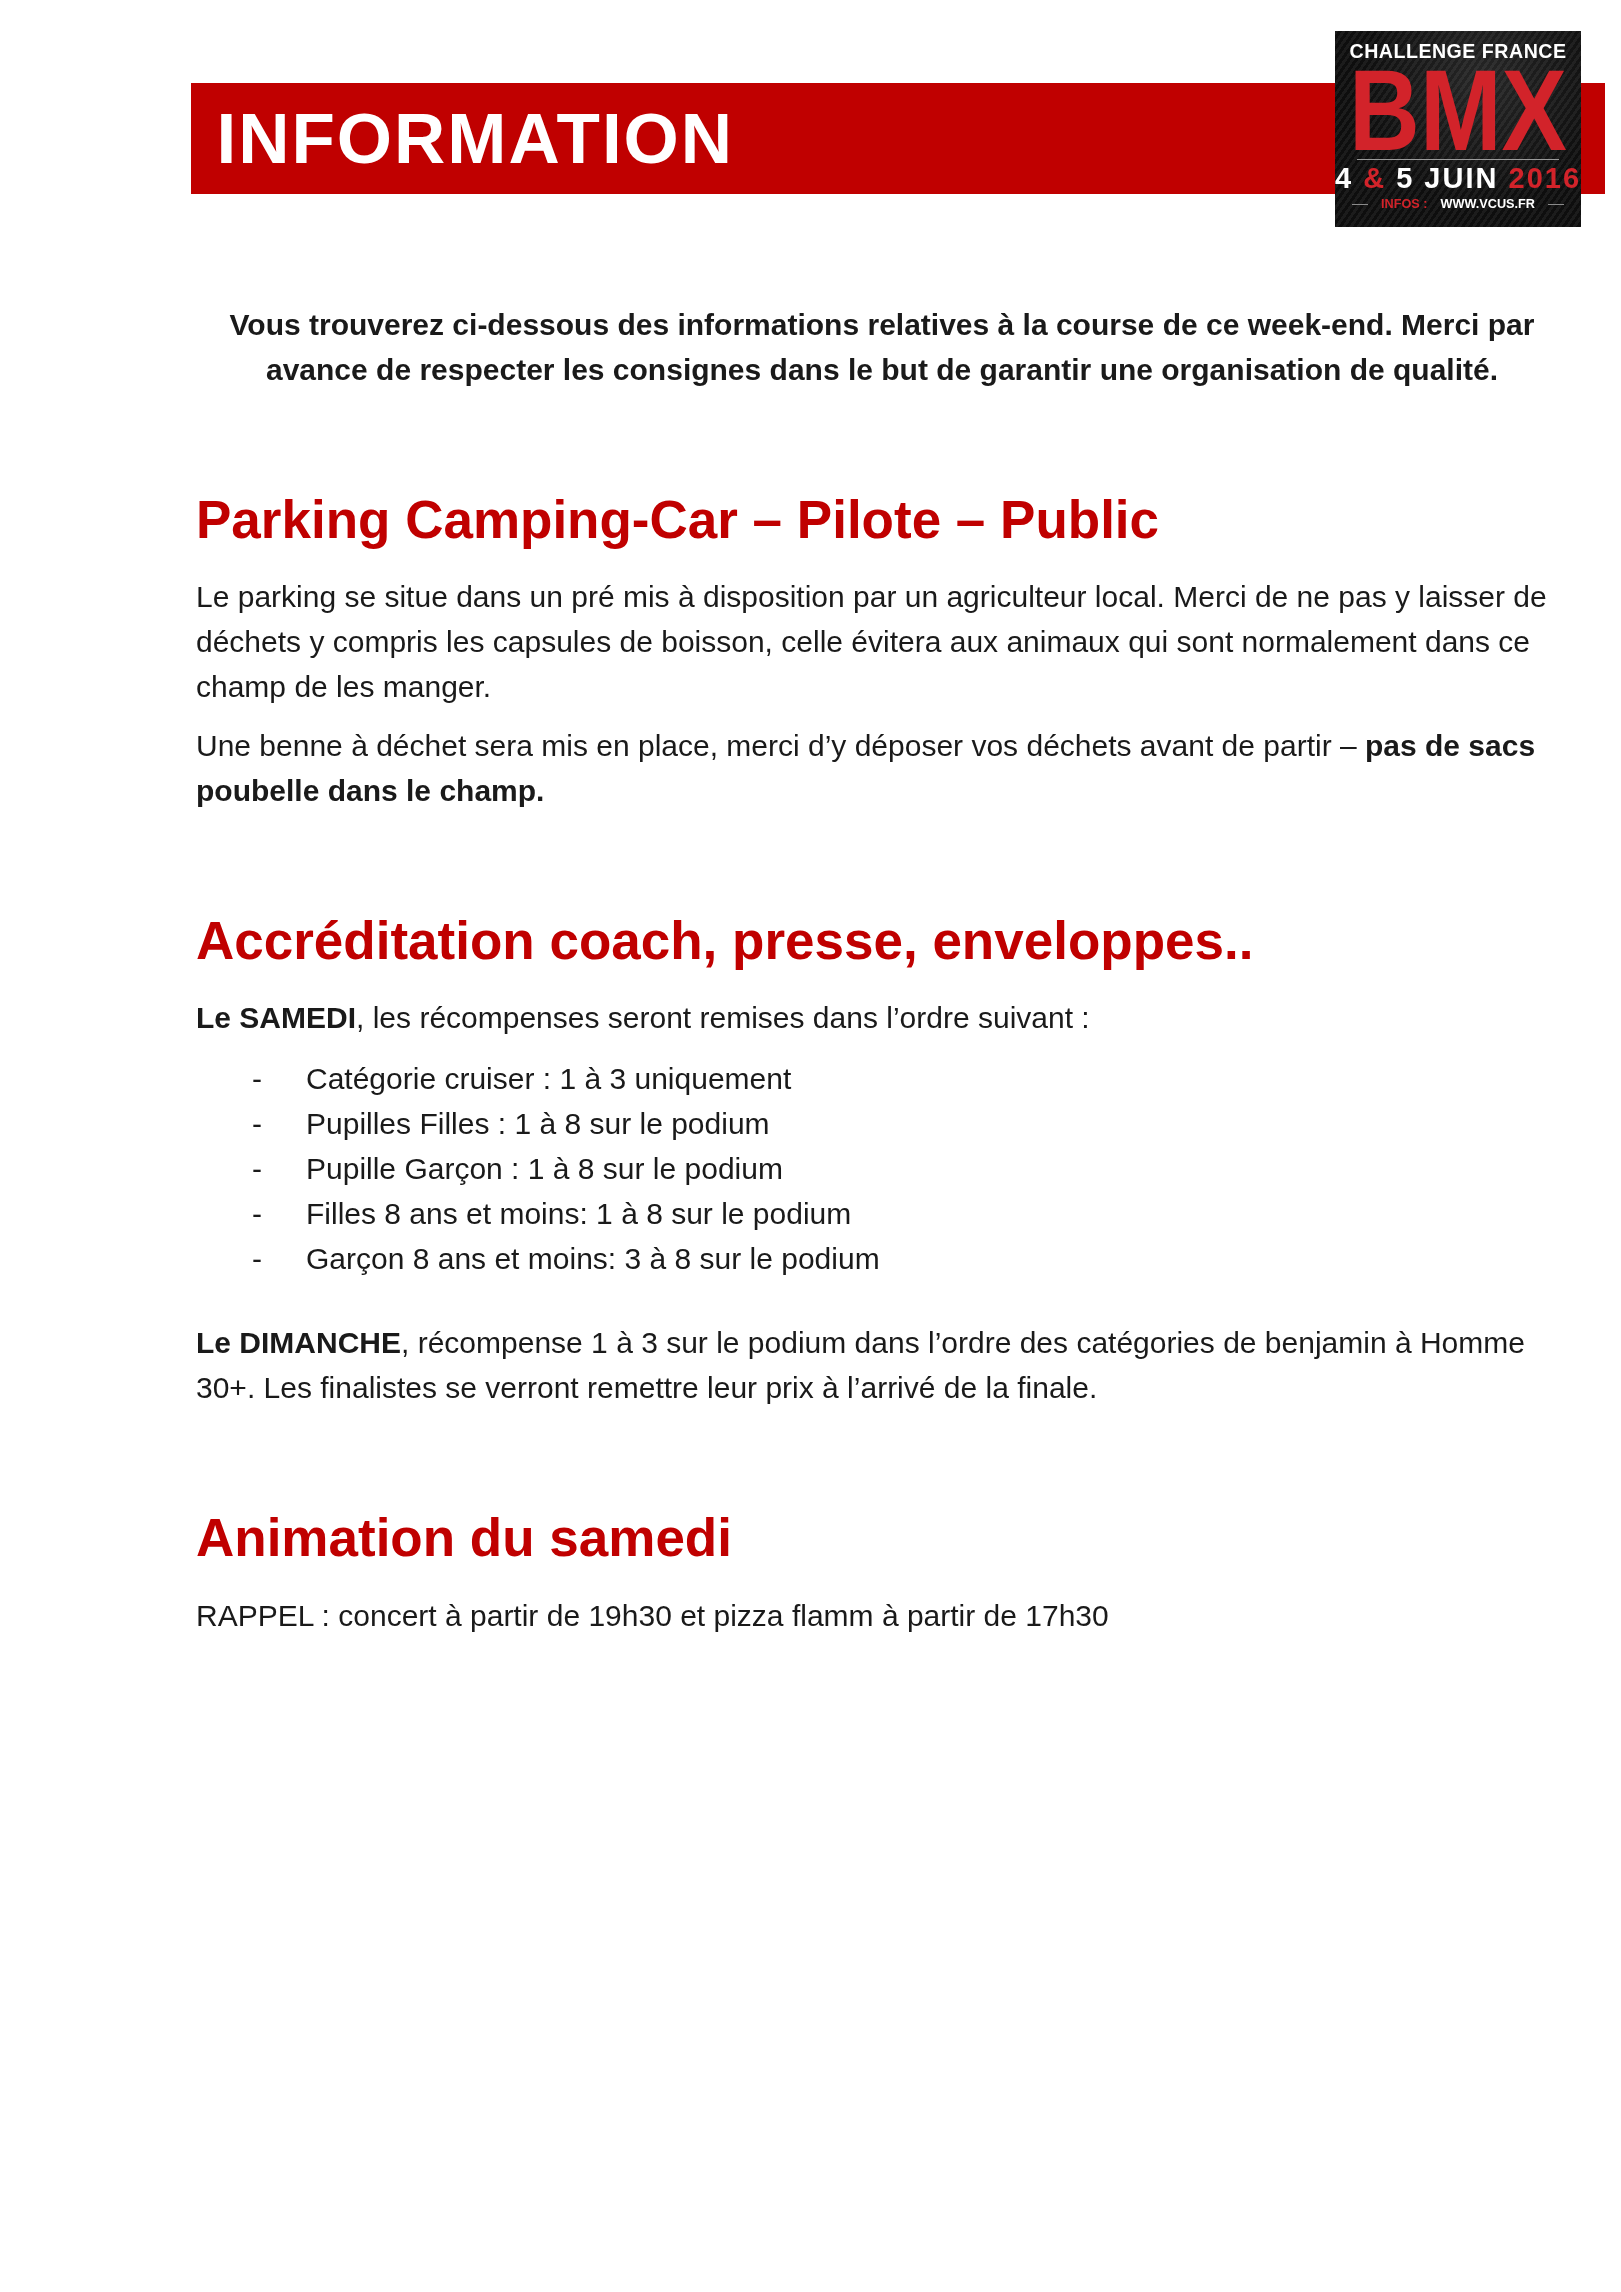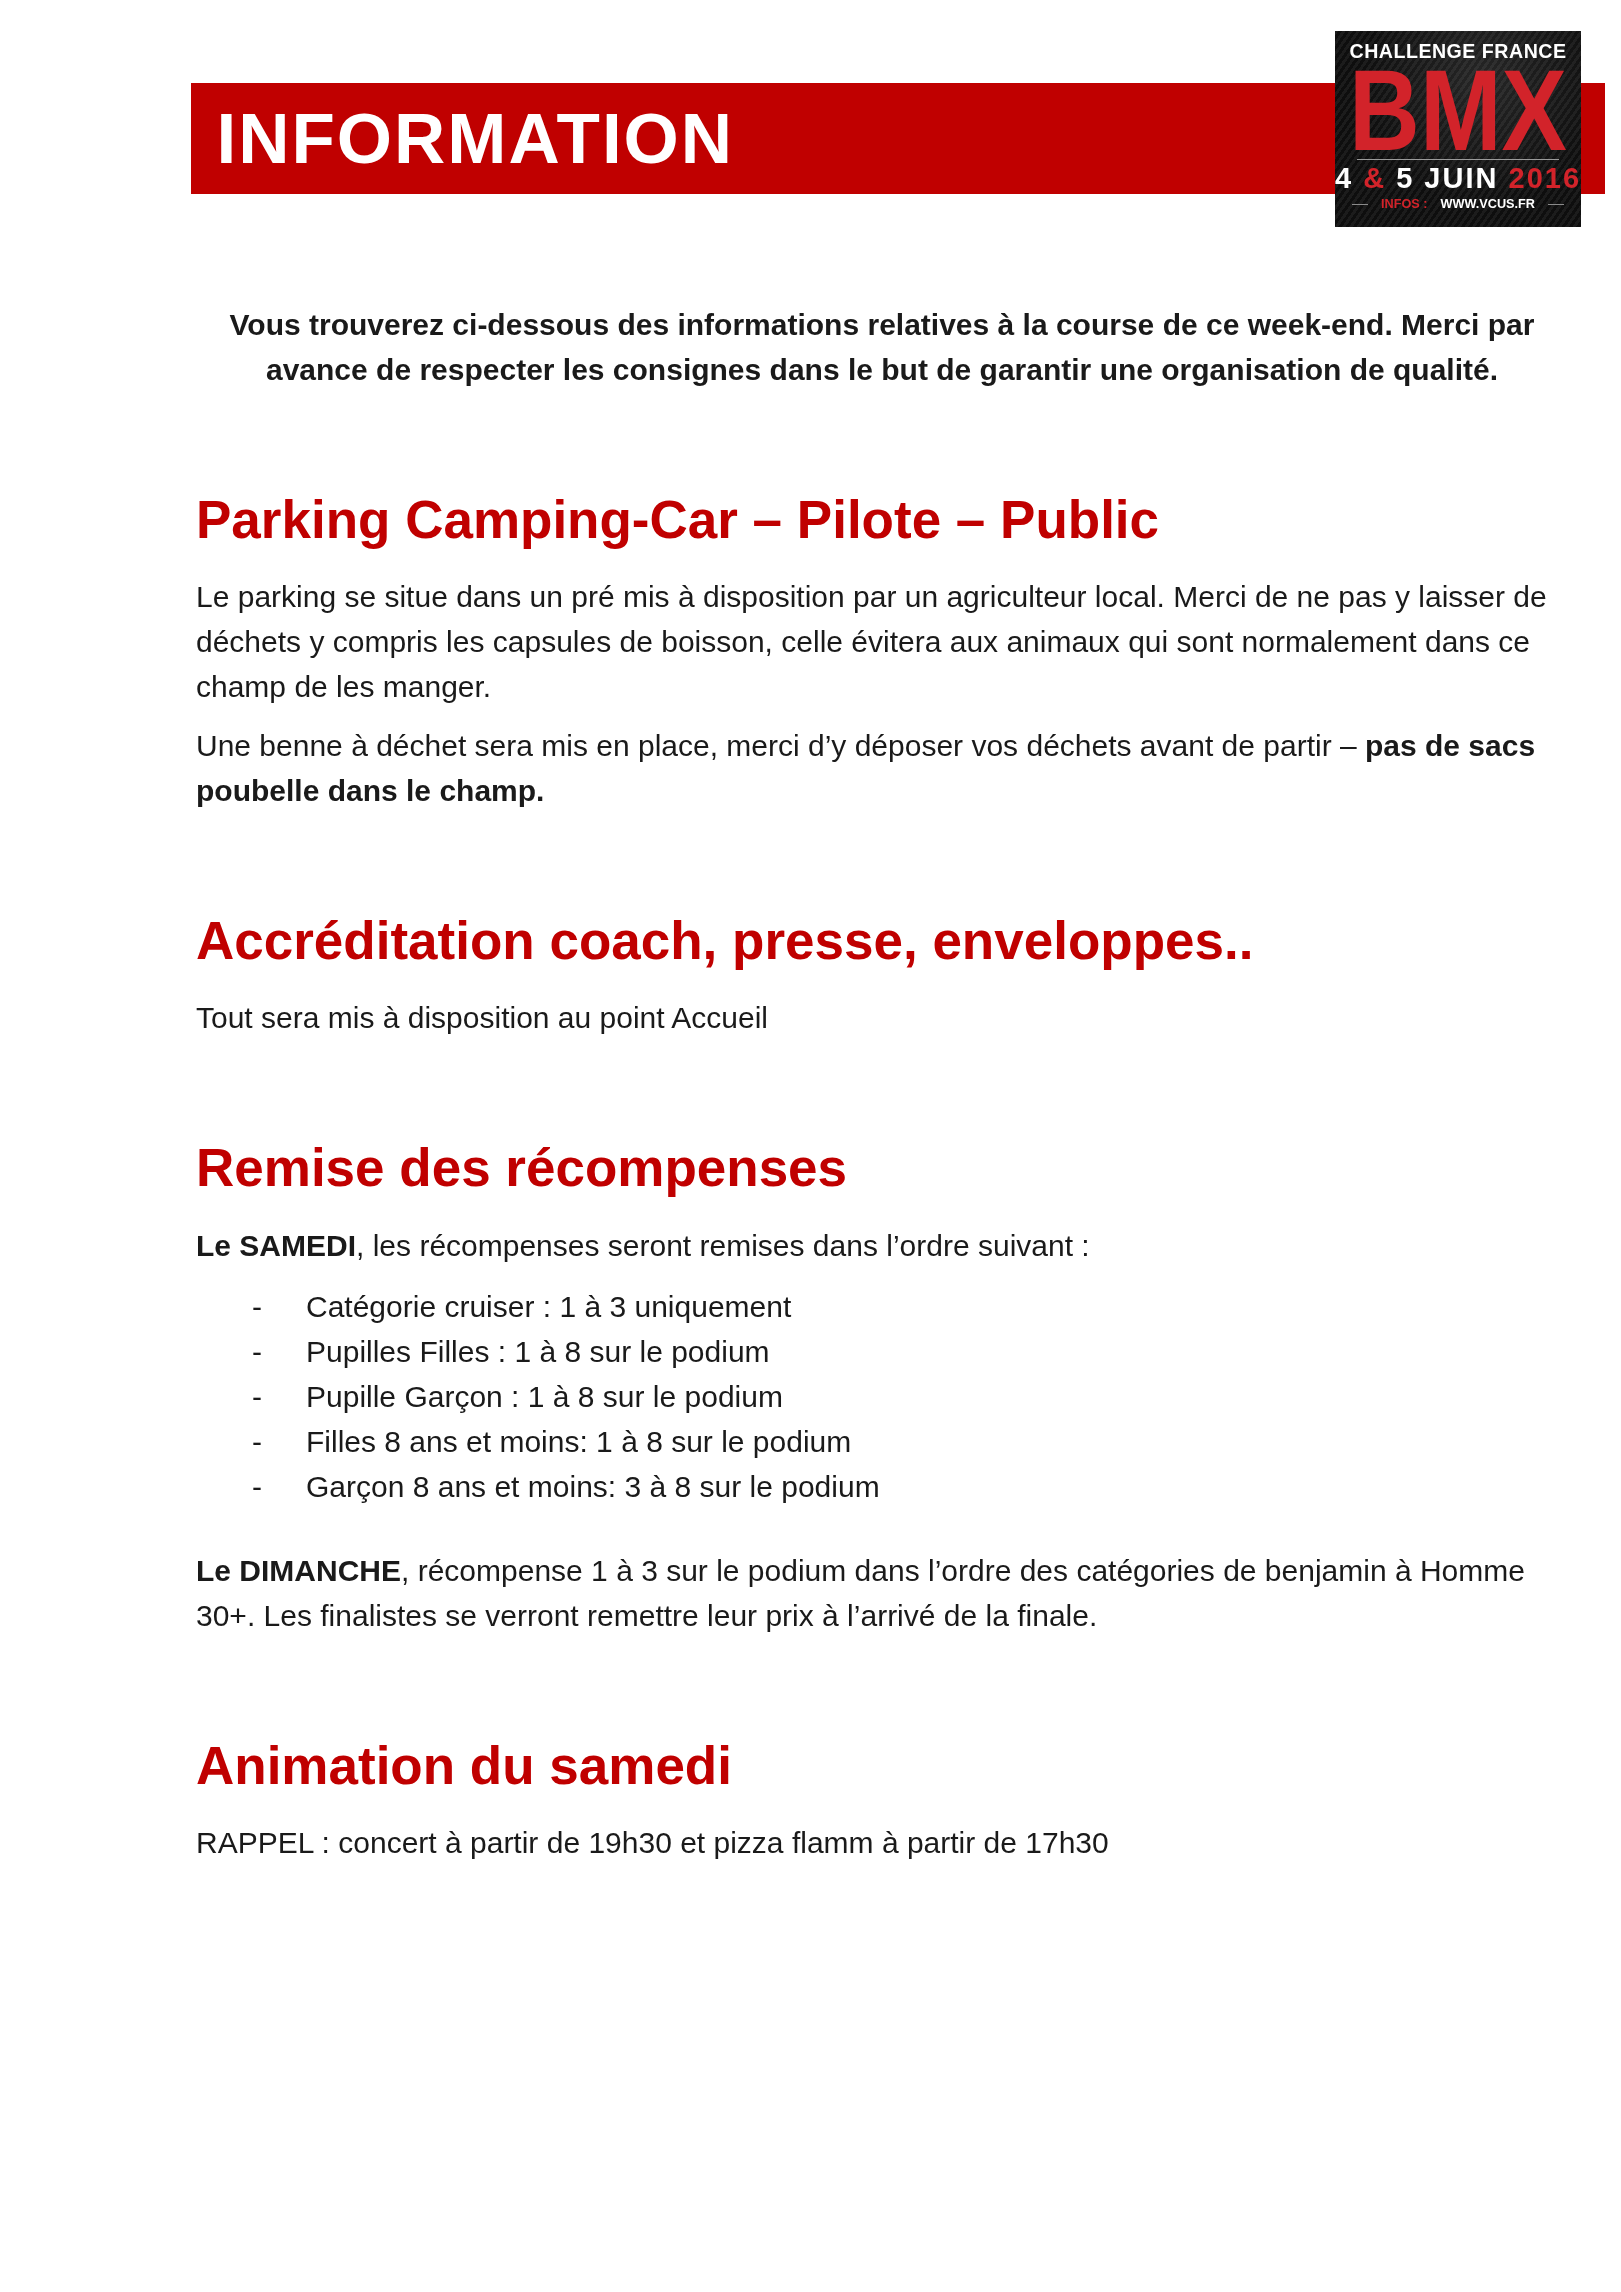--- a/index.html
+++ b/index.html
@@ -170,25 +170,23 @@
   <p class="intro">Vous trouverez ci-dessous des informations relatives à la course de ce week-end. Merci par avance de respecter les consignes dans le but de garantir une organisation de qualité.</p>
 
   <section>
     <h2>Parking Camping-Car – Pilote – Public</h2>
     <p>Le parking se situe dans un pré mis à disposition par un agriculteur local. Merci de ne pas y laisser de déchets y compris les capsules de boisson, celle évitera aux animaux qui sont normalement dans ce champ de les manger.</p>
     <p><span>Une benne à déchet sera mis en place, merci d’y déposer vos déchets avant de partir – </span><span style="font-weight: bold;">pas de sacs poubelle dans le champ.</span></p>
   </section>
 
   <section>
     <h2>Accréditation coach, presse, enveloppes..</h2>
-    <p>Tout sera mis à disposition au point Accueil</p>
-  </section>
-
-  <section>
-    <h2>Remise des récompenses</h2>
+  </section>
+
+  <section>
     <p><span style="font-weight: bold;">Le SAMEDI</span><span>, les récompenses seront remises dans l’ordre suivant :</span></p>
     <ul class="dash-list">
         <li>Catégorie cruiser : 1 à 3 uniquement</li>
         <li>Pupilles Filles : 1 à 8 sur le podium</li>
         <li>Pupille Garçon : 1 à 8 sur le podium</li>
         <li>Filles 8 ans et moins: 1 à 8 sur le podium</li>
         <li>Garçon 8 ans et moins: 3 à 8 sur le podium</li>
       </ul>
     <p><span style="font-weight: bold;">Le DIMANCHE</span><span>, récompense 1 à 3 sur le podium dans l’ordre des catégories de benjamin à Homme 30+. Les finalistes se verront remettre leur prix à l’arrivé de la finale.</span></p>
   </section>

